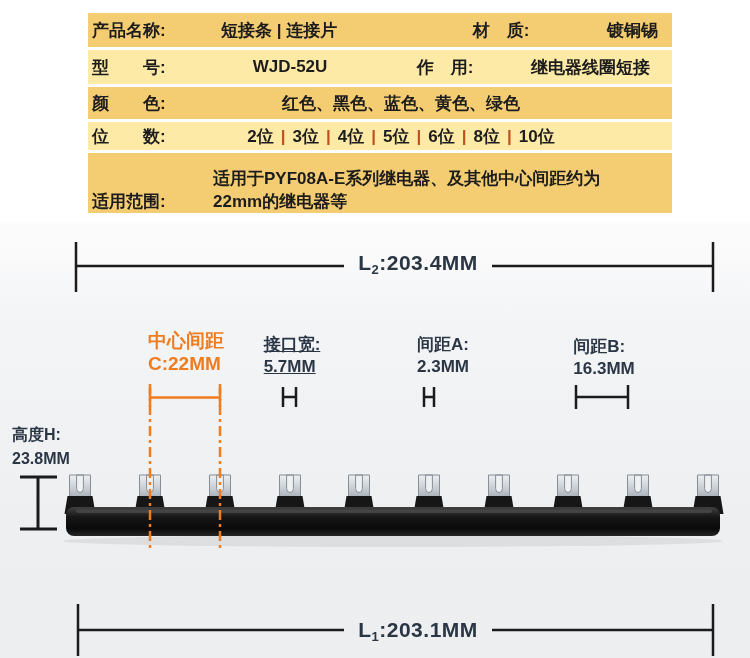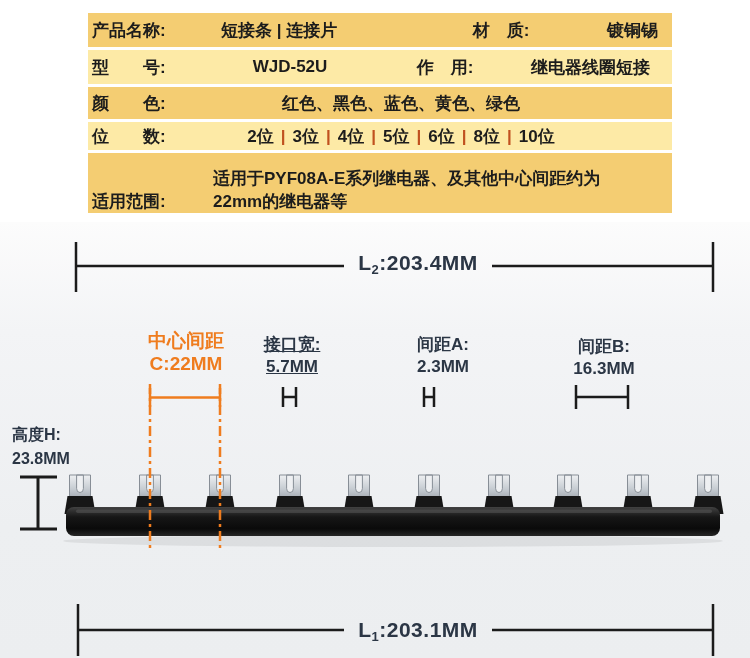--- a/index.html
+++ b/index.html
@@ -18,21 +18,21 @@
   .cell-label{width:97px;flex:none;padding-left:4px;box-sizing:border-box;white-space:nowrap;}
   .cell-val1{width:210px;flex:none;padding-left:8px;box-sizing:border-box;}
   .cell-val1.centered{text-align:center;padding-left:0;}
   .cell-label2{width:100px;flex:none;text-align:center;white-space:nowrap;}
   .cell-val2{flex:1;text-align:center;padding-left:14px;}
   .cell-wide{flex:1;text-align:center;padding-right:55px;}
   .sep{color:var(--pipe,#c0511f);padding:0 7px;}
   .r5 .cell-label{padding-top:7px;}
   .cell-scope{flex:1;padding:7px 4px 0 8px;line-height:23px;}
   
-  .dim-label{position:absolute;transform:translateX(-50%);text-align:center;
+  .dim-label{position:absolute;transform:translateX(-50%);text-align:left;
        font-weight:bold;color:var(--navy,#2b3645);font-size:17px;line-height:22px;white-space:nowrap;}
   .l-dim{font-size:21px;line-height:26px;letter-spacing:0.5px;}
   .l-dim .subnum{font-size:13px;vertical-align:-4px;}
   .cs-label{color:var(--orange,#ef7c1e);font-size:19px;line-height:23px;}
   .h-label{transform:none;text-align:left;font-size:16px;line-height:24px;}
   
   .linework{position:absolute;left:0;top:0;pointer-events:none;}
   .dimline{stroke:var(--line,#1b1b1b);stroke-width:2.5;fill:none;}
   .dimline.thick{stroke-width:3;}
   .orangeline{stroke:var(--orange,#ef7c1e);stroke-width:2.5;fill:none;}

